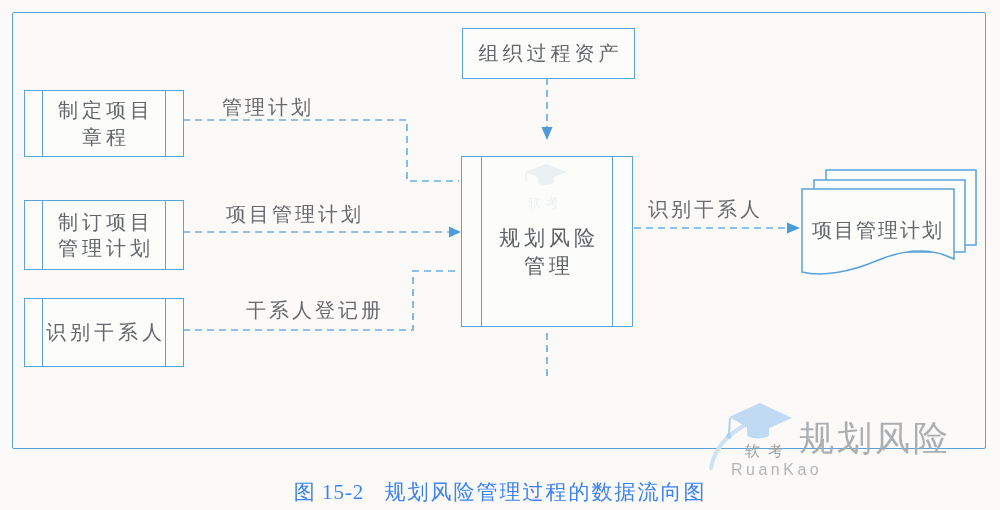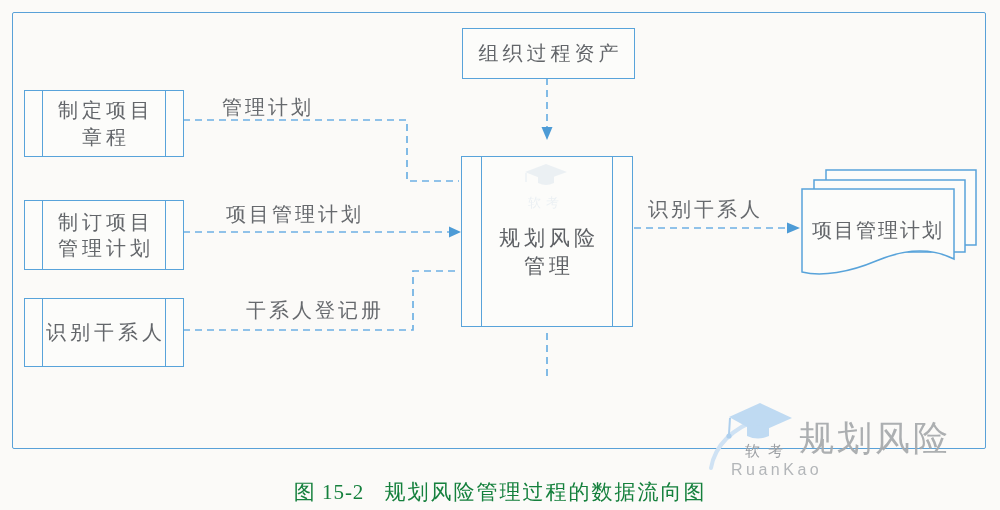--- a/index.html
+++ b/index.html
@@ -35,21 +35,21 @@
   .dash{fill:none;stroke:#6db0e3;stroke-width:1.7;stroke-dasharray:7 5;}
   .page{fill:#fcfcfa;stroke:#58a3da;stroke-width:1.5;}
   .ah{fill:#4d9bd6;stroke:none;}
   .doc-label{
     position:absolute;left:799px;top:217px;width:158px;text-align:center;
     font-size:20px;color:#63666a;letter-spacing:2px;white-space:nowrap;
   }
   
   .caption{
     position:absolute;left:0;top:478px;width:1000px;text-align:center;
-    font-size:21px;color:#15803d;letter-spacing:2px;
+    font-size:21px;color:#3b82f6;letter-spacing:2px;
   }
   .caption .num{margin-right:20px;letter-spacing:1px;}
   
   .wm{position:absolute;left:705px;top:398px;width:290px;height:82px;pointer-events:none;}
   .wm-logo{position:absolute;left:0;top:0;}
   .wm-cn-small{
     position:absolute;left:40px;top:44px;font-size:15px;letter-spacing:8px;
     color:#9da0a4;font-family:"Liberation Sans","DejaVu Sans",sans-serif;
   }
   .wm-en{

